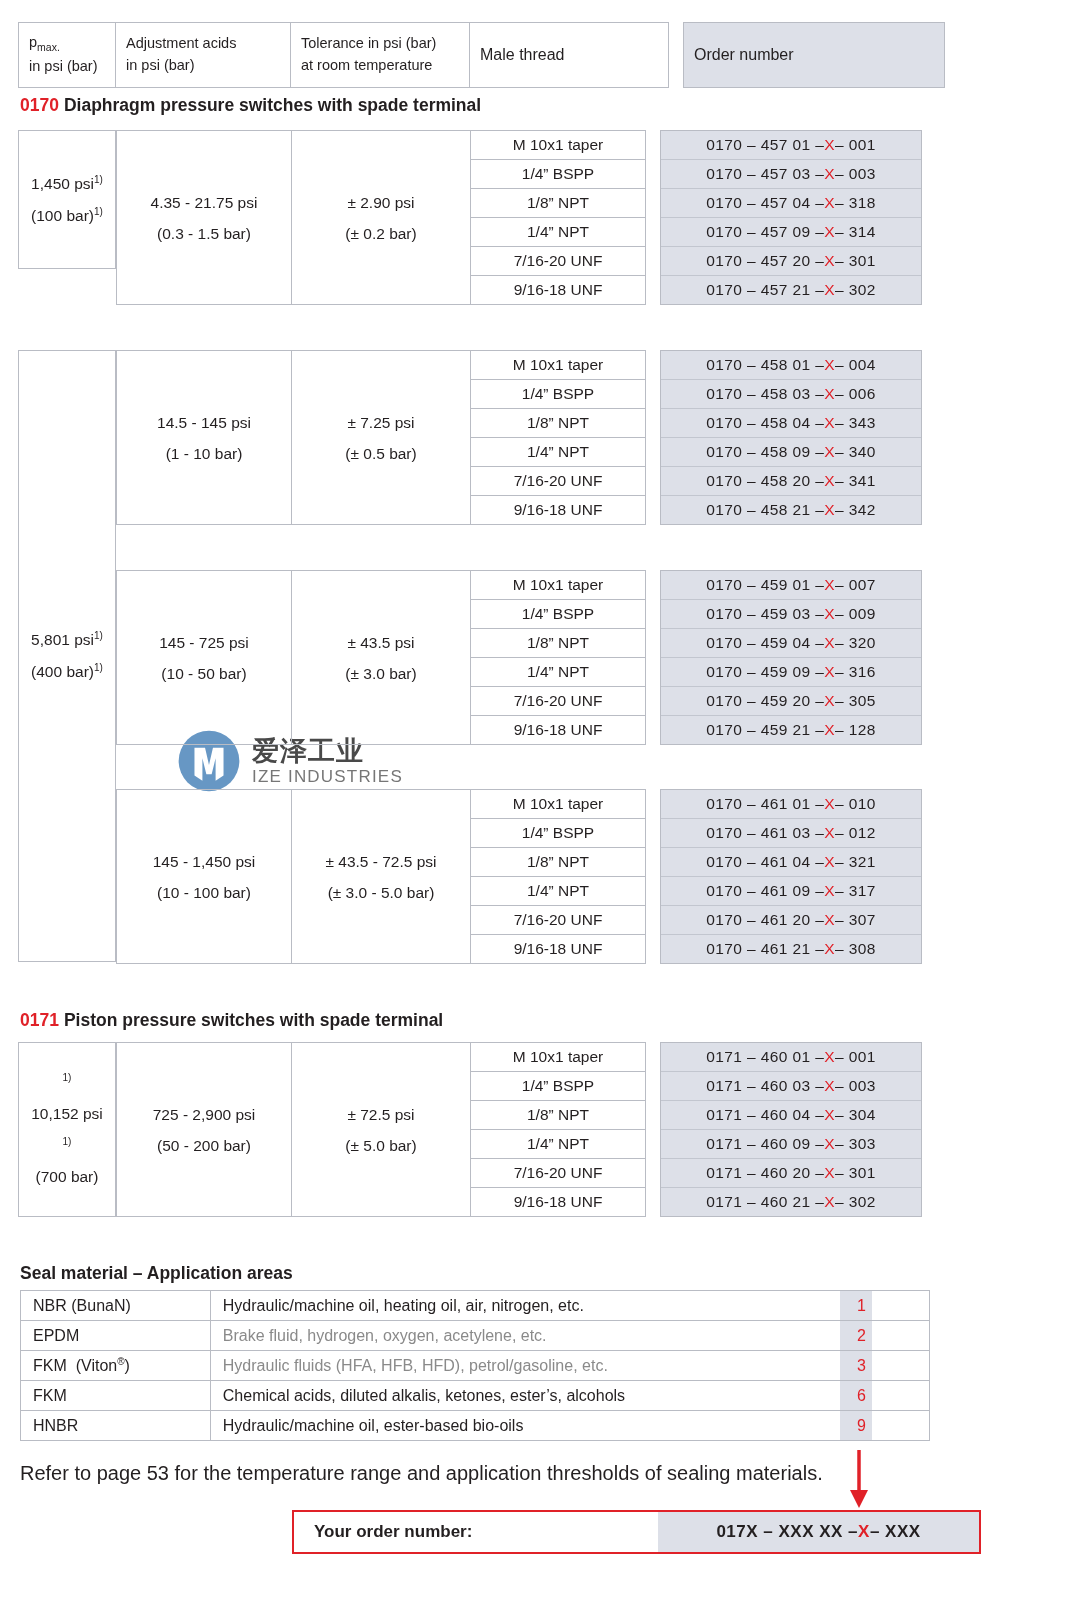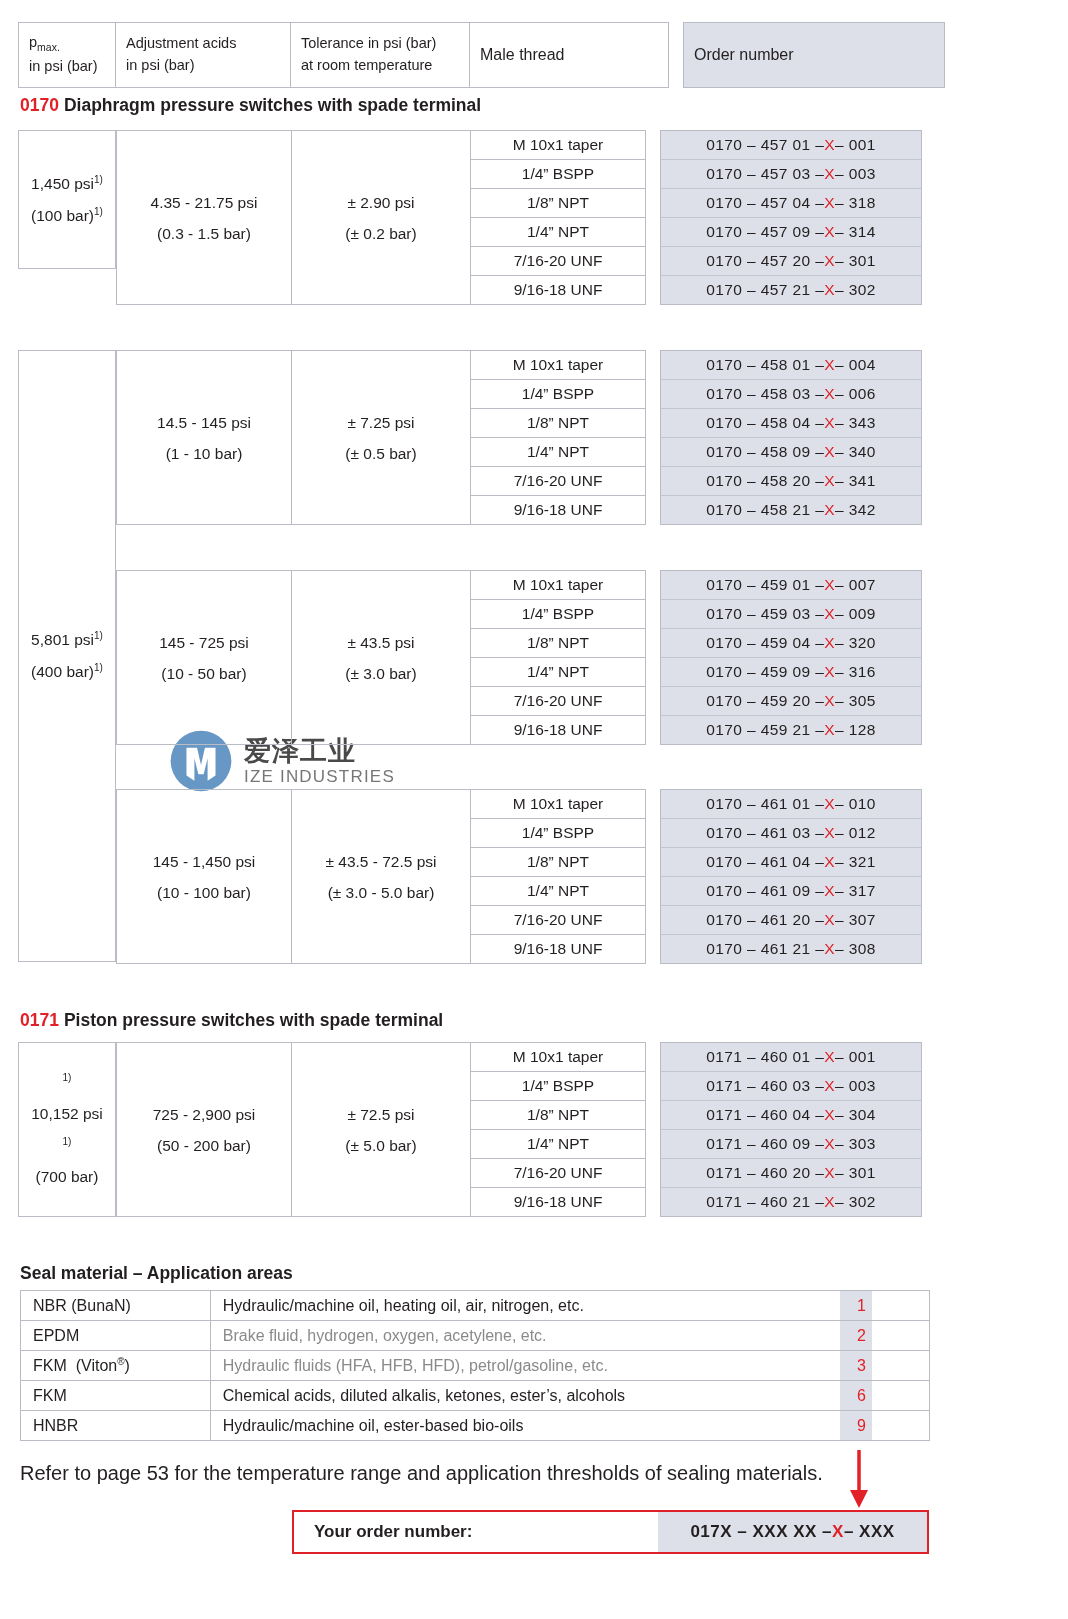--- a/index.html
+++ b/index.html
@@ -12,21 +12,21 @@
     color: #231f20;
     position: relative;
     overflow: hidden;
   }
 
   .page { position: relative; width: 1068px; height: 1619px; }
 
   
   .watermark {
     position: absolute;
-    left: 168px;
+    left: 176px;
     top: 728px;
     display: flex;
     align-items: center;
     gap: 10px;
     opacity: 0.92;
     z-index: 0;
     pointer-events: none;
   }
   .wm-mark { width: 66px; height: 66px; flex: 0 0 auto; }
   .wm-text { display: flex; flex-direction: column; line-height: 1; }
@@ -232,21 +232,21 @@
   }
 
   
   .arrow { position: absolute; left: 845px; top: 1450px; z-index: 3; }
 
   
   .order-box {
     position: absolute;
     left: 292px;
     top: 1510px;
-    width: 637px;
+    width: 689px;
     height: 44px;
     border: 2px solid #e02128;
     display: flex;
     z-index: 3;
     background: #ffffff;
   }
   .ob-label {
     flex: 0 0 364px;
     display: flex;
     align-items: center;

